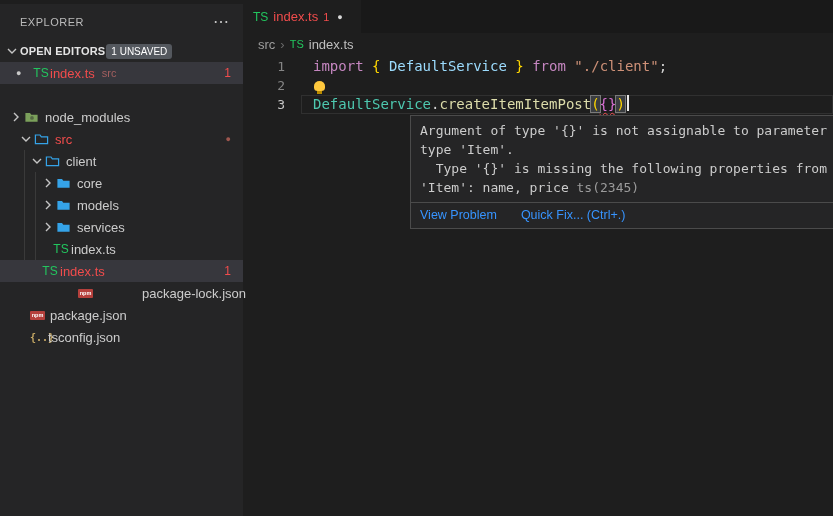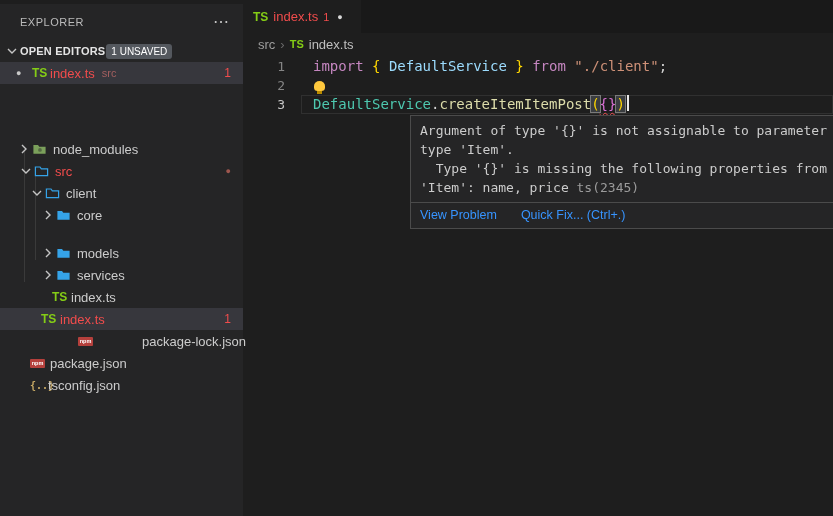--- a/index.html
+++ b/index.html
@@ -12,21 +12,21 @@
   
   .sidebar { position:absolute; left:0; top:4px; width:243px; height:516px; background:#252526; }
   .sb-header { height:35px; display:flex; align-items:center; padding:0 14px 0 20px; }
   .sb-title { flex:1; font-size:11px; color:#bbbbbb; letter-spacing:.5px; }
   .sb-more { color:#c5c5c5; font-size:16px; cursor:pointer; }
   .section-header { position:absolute; left:0; width:243px; height:22px; display:flex; align-items:center; padding-left:4px; }
   .section-label { font-weight:bold; font-size:11px; color:#e4e4e4; letter-spacing:.2px; }
   .badge-unsaved { margin-left:1px; background:#54585e; color:#ffffff; font-size:10px; font-weight:normal; padding:2px 5px; border-radius:3px; }
   .oe-item { position:absolute; top:58px; left:0; width:243px; height:22px; background:#37373d; display:flex; align-items:center; padding-left:16px; }
   .dirty-dot { color:#c8c8c8; font-size:9px; width:16px; }
-  .ts-icon { color:#84cc16; font-weight:bold; font-size:12px; width:18px; flex:none; font-family:"Liberation Sans",sans-serif; }
+  .ts-icon { color:#22c55e; font-weight:normal; font-size:12px; width:18px; flex:none; font-family:"Liberation Sans",sans-serif;text-align:center; }
   .err { color:#f14c4c; }
   .oe-suffix { color:#a35f5f; font-size:11px; margin-left:7px; }
   .row-badge { margin-left:auto; margin-right:12px; color:#f14c4c; font-size:12px; }
   .tree { position:absolute; top:102px; left:0; width:243px; }
   .row { height:22px; display:flex; align-items:center; color:#cccccc; cursor:pointer; }
   .row.selected { background:#37373d; }
   .row .label { margin-left:1px; white-space:nowrap; }
   .dot-mod { margin-left:auto; margin-right:12px; color:#9d564e; font-size:9px; }
   .chev { width:16px; height:16px; flex:none; }
   .fsp { display:inline-block; width:12px; flex:none; }
@@ -93,21 +93,21 @@
     <span class="err">index.ts</span>
     <span class="oe-suffix">src</span>
     <span class="row-badge">1</span>
   </div>
 
 
   <div class="guide" style="left:24px; top:146px; height:132px"></div>
   <div class="guide" style="left:35px; top:168px; height:88px"></div>
 
   <div class="tree">
-      <div class="row" style="padding-left: 16px; margin-top: 32px;">
+      <div class="row" style="padding-left: 8px;">
         <span class="chev"><svg width="16" height="16" viewBox="0 0 16 16">
             <path d="M6 4l4 4-4 4" fill="none" stroke="#c5c5c5" stroke-width="1.4"></path>
           </svg></span>
         <svg class="fic" width="15" height="15" viewBox="0 0 16 16">
           <path d="M1.5 3.2h4.9l1.4 1.9h6.7v7.4h-13z" fill="#7ba05b"></path>
           <circle cx="8.5" cy="8.5" r="2" fill="#252526" opacity=".45"></circle>
         </svg>
         <span class="label">node_modules</span>
       </div>
       <div class="row" style="padding-left: 18px;">
@@ -131,21 +131,21 @@
       </div>
       <div class="row" style="padding-left: 40px;">
         <span class="chev"><svg width="16" height="16" viewBox="0 0 16 16">
             <path d="M6 4l4 4-4 4" fill="none" stroke="#c5c5c5" stroke-width="1.4"></path>
           </svg></span>
         <svg class="fic" width="15" height="15" viewBox="0 0 16 16">
           <path d="M1.5 3.2h4.9l1.4 1.9h6.7v7.4h-13z" fill="#35a3e8"></path>
         </svg>
         <span class="label">core</span>
       </div>
-      <div class="row" style="padding-left: 40px; margin-top: 16px;">
+      <div class="row" style="padding-left: 40px;">
         <span class="chev"><svg width="16" height="16" viewBox="0 0 16 16">
             <path d="M6 4l4 4-4 4" fill="none" stroke="#c5c5c5" stroke-width="1.4"></path>
           </svg></span>
         <svg class="fic" width="15" height="15" viewBox="0 0 16 16">
           <path d="M1.5 3.2h4.9l1.4 1.9h6.7v7.4h-13z" fill="#35a3e8"></path>
         </svg>
         <span class="label">models</span>
       </div>
       <div class="row" style="padding-left: 40px;">
         <span class="chev"><svg width="16" height="16" viewBox="0 0 16 16">

